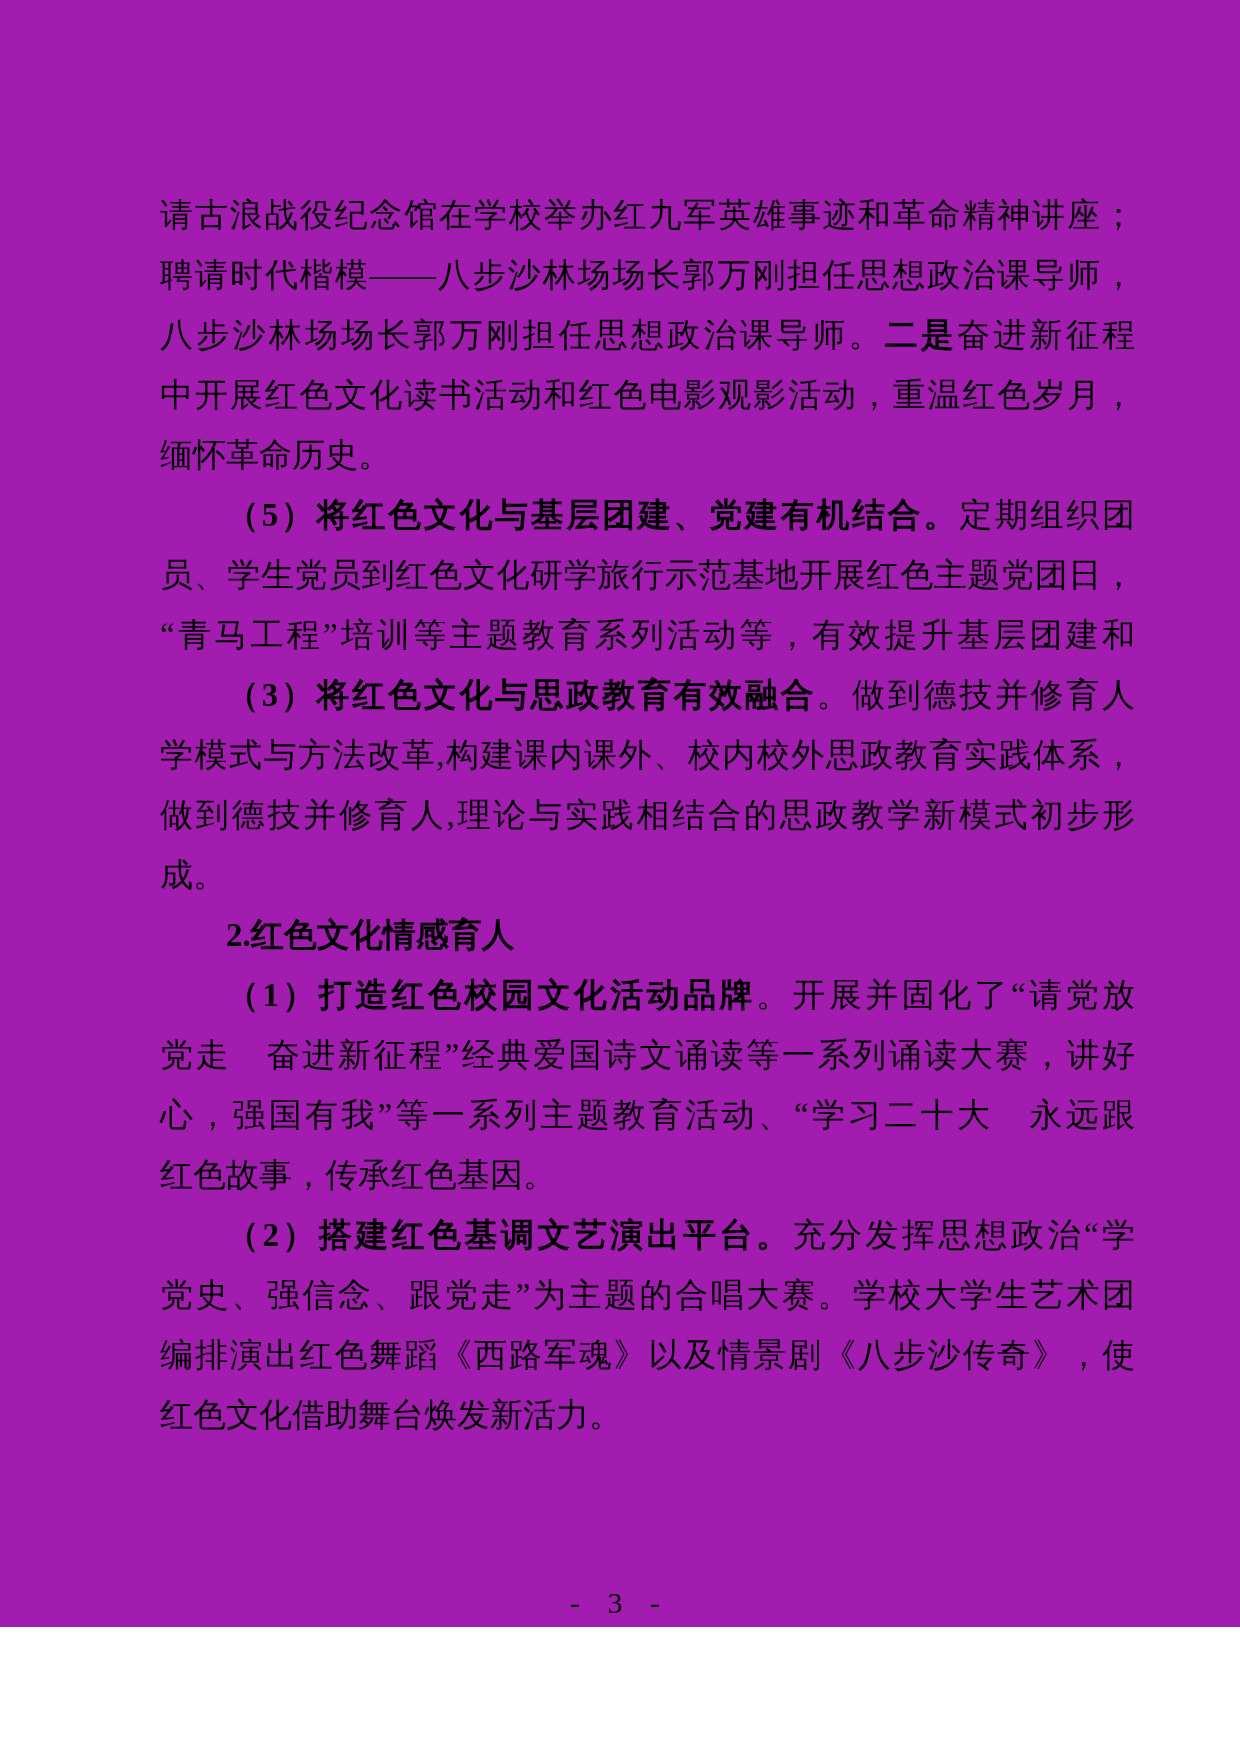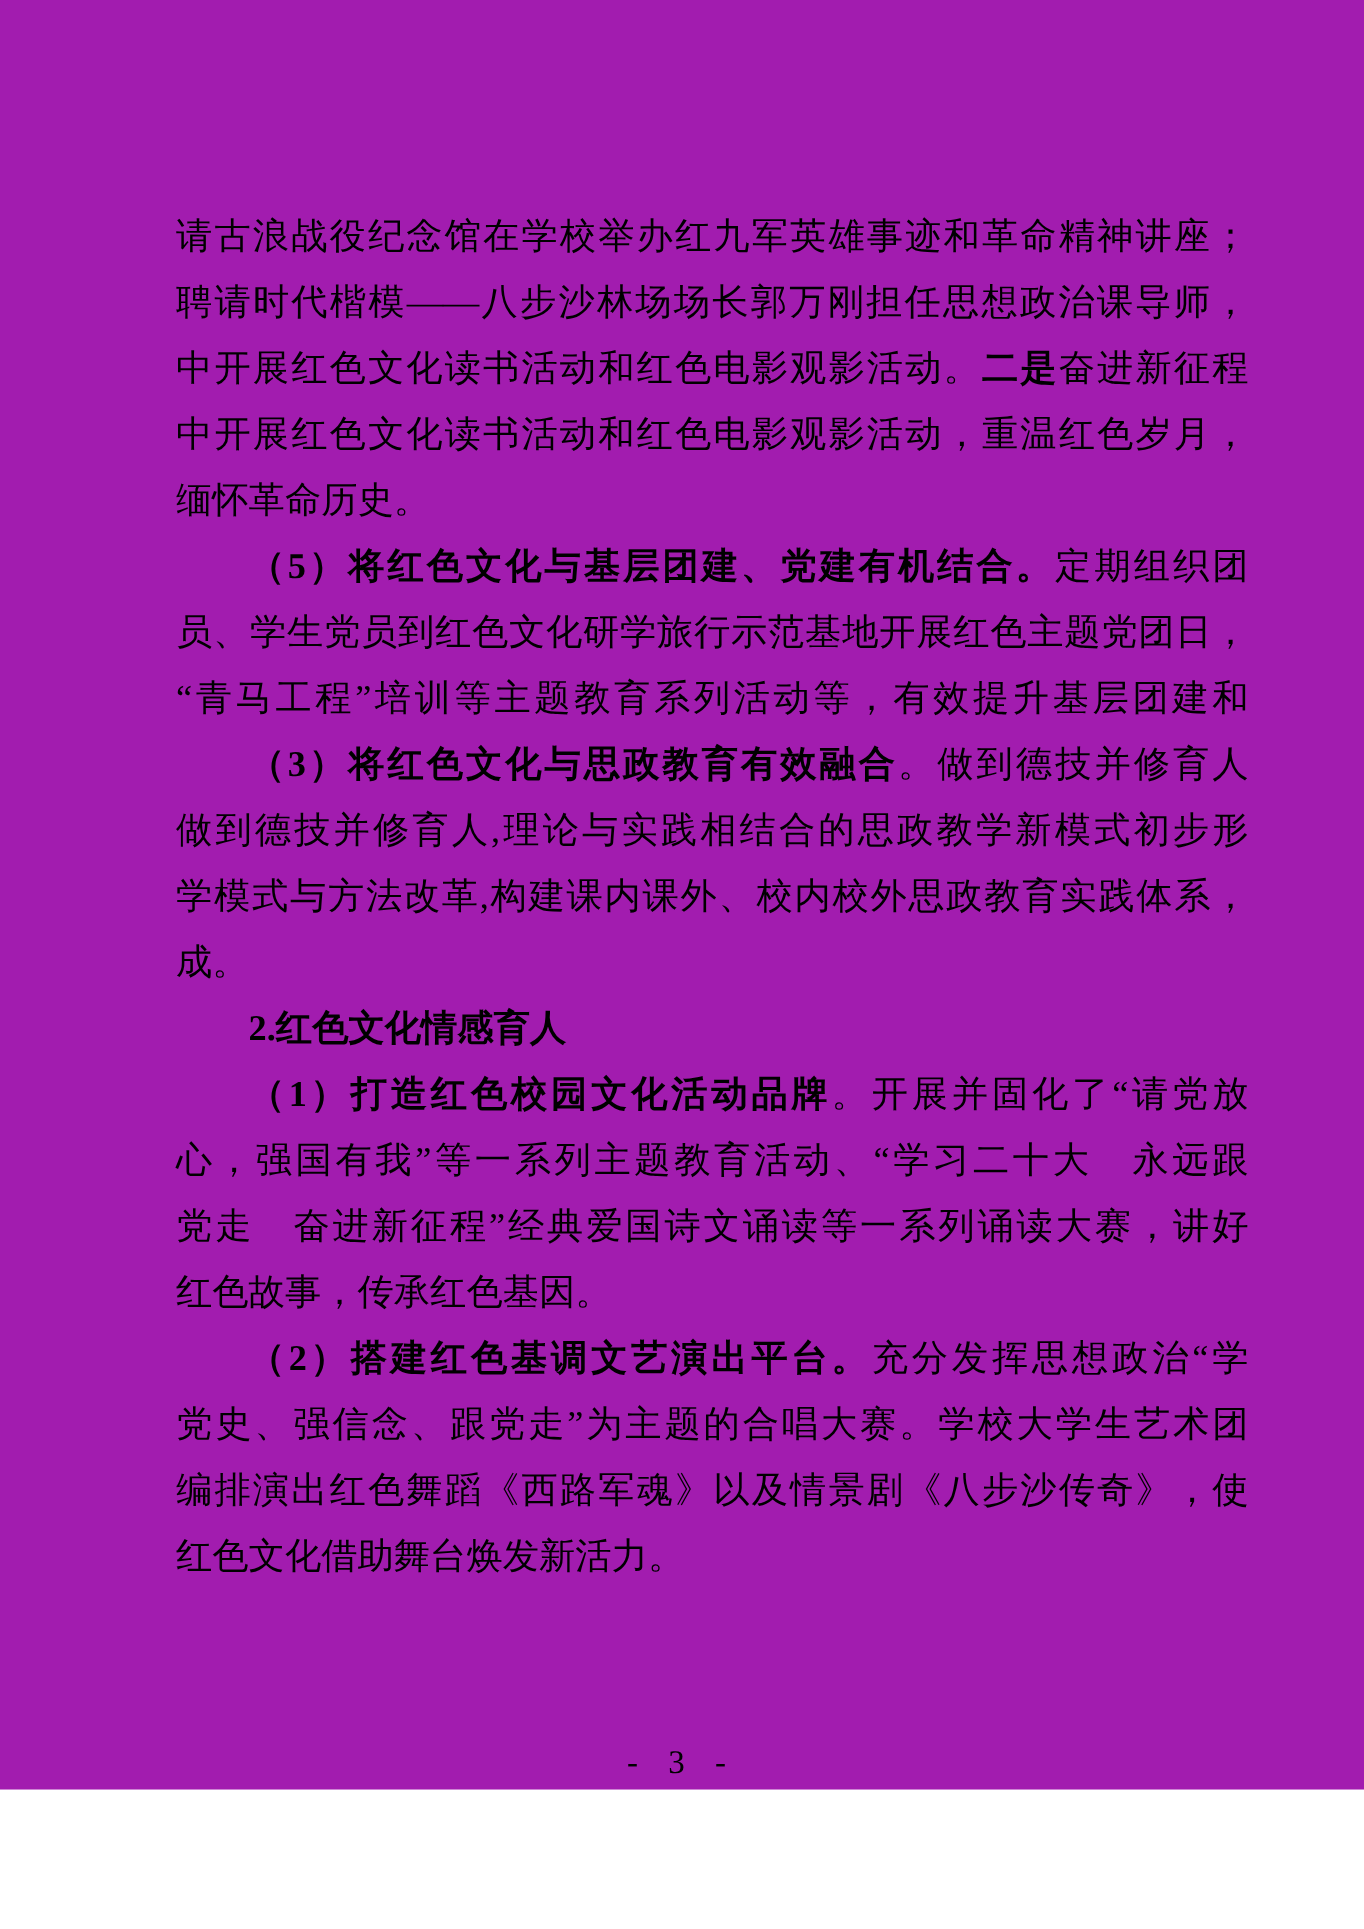--- a/index.html
+++ b/index.html
@@ -50,34 +50,34 @@
     color: #000000;
   }
 </style>
 </head>
 <body>
 
 <div class="page">
   <div class="text-block">
       <div class="line fill"><span>请古浪战役纪念馆在学校举办红九军英雄事迹和革命精神讲座；</span></div>
       <div class="line fill"><span>聘请时代楷模——八步沙林场场长郭万刚担任思想政治课导师，</span></div>
-      <div class="line fill"><span>中开展红色文化读书活动和红色电影观影活动。</span><span class="bold">二是</span><span>奋进新征程</span></div>
+      <div class="line fill"><span>八步沙林场场长郭万刚担任思想政治课导师。</span><span class="bold">二是</span><span>奋进新征程</span></div>
       <div class="line fill"><span>中开展红色文化读书活动和红色电影观影活动，重温红色岁月，</span></div>
       <div class="line"><span>缅怀革命历史。</span></div>
       <div class="line indent fill"><span class="bold">（5）将红色文化与基层团建、党建有机结合。</span><span>定期组织团</span></div>
       <div class="line fill"><span>员、学生党员到红色文化研学旅行示范基地开展红色主题党团日，</span></div>
       <div class="line fill"><span>“青马工程”培训等主题教育系列活动等，有效提升基层团建和</span></div>
       <div class="line indent fill"><span class="bold">（3）将红色文化与思政教育有效融合</span><span>。做到德技并修育人</span></div>
+      <div class="line fill"><span>学模式与方法改革,构建课内课外、校内校外思政教育实践体系，</span></div>
       <div class="line fill"><span>做到德技并修育人,理论与实践相结合的思政教学新模式初步形</span></div>
-      <div class="line fill"><span>学模式与方法改革,构建课内课外、校内校外思政教育实践体系，</span></div>
       <div class="line"><span>成。</span></div>
       <div class="line indent"><span class="bold">2.红色文化情感育人</span></div>
       <div class="line indent fill"><span class="bold">（1）打造红色校园文化活动品牌</span><span>。开展并固化了“请党放</span></div>
+      <div class="line fill"><span>党走　奋进新征程”经典爱国诗文诵读等一系列诵读大赛，讲好</span></div>
       <div class="line fill"><span>心，强国有我”等一系列主题教育活动、“学习二十大　永远跟</span></div>
-      <div class="line fill"><span>党走　奋进新征程”经典爱国诗文诵读等一系列诵读大赛，讲好</span></div>
       <div class="line"><span>红色故事，传承红色基因。</span></div>
       <div class="line indent fill"><span class="bold">（2）搭建红色基调文艺演出平台。</span><span>充分发挥思想政治“学</span></div>
       <div class="line fill"><span>党史、强信念、跟党走”为主题的合唱大赛。学校大学生艺术团</span></div>
       <div class="line fill"><span>编排演出红色舞蹈《西路军魂》以及情景剧《八步沙传奇》，使</span></div>
       <div class="line"><span>红色文化借助舞台焕发新活力。</span></div>
     </div>
   <div class="footer">- 3 -</div>
 </div>
 
 </body></html>

